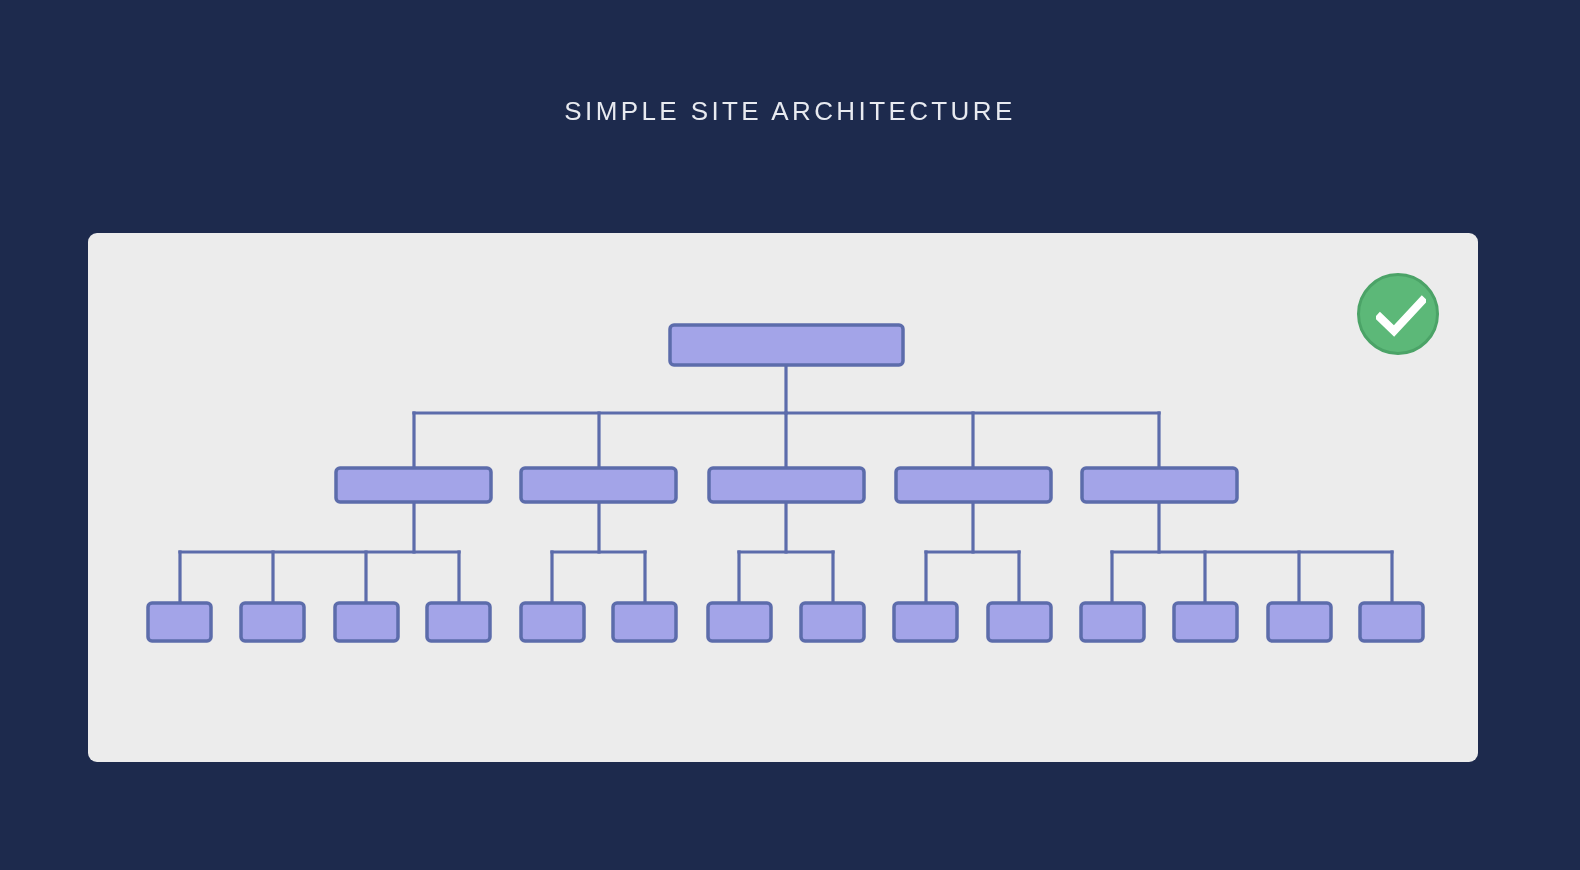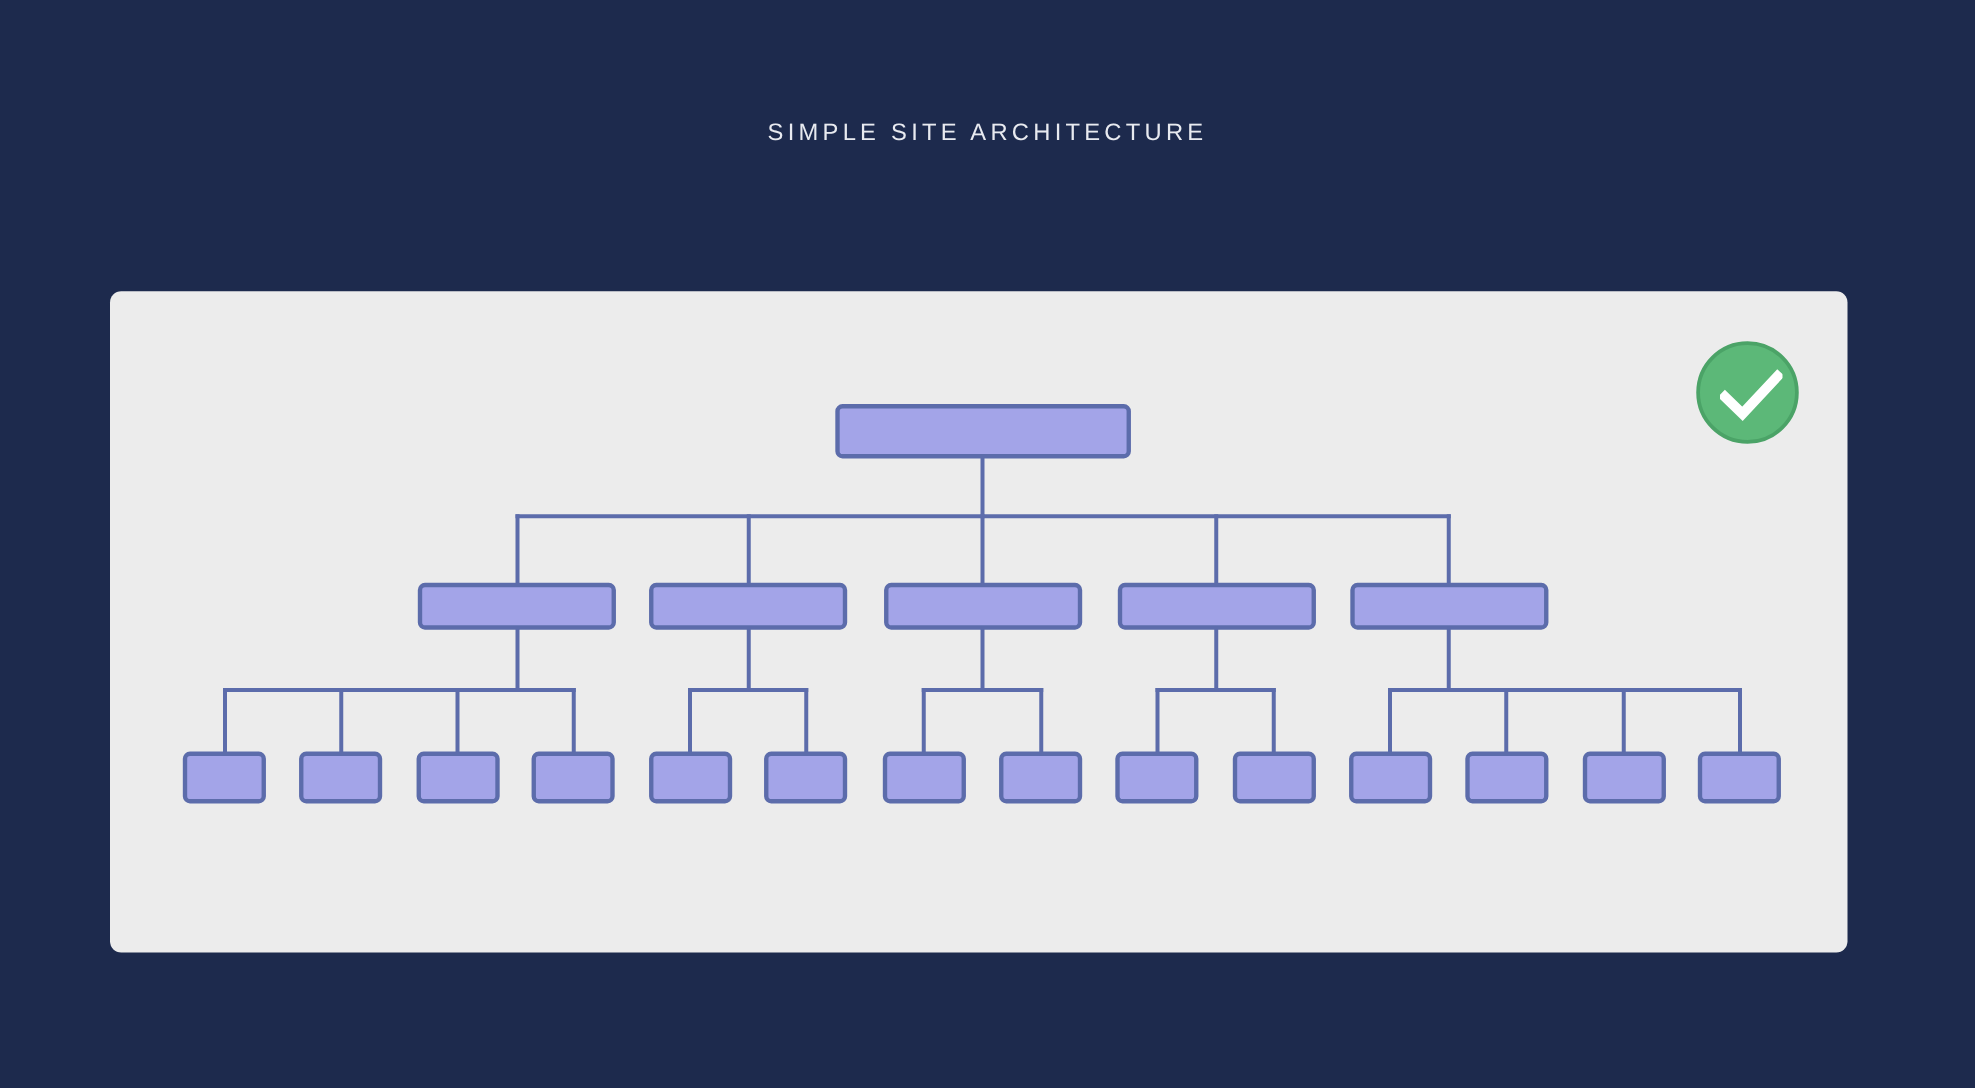--- a/index.html
+++ b/index.html
@@ -19,21 +19,21 @@
     height: 870px;
     background: #1d2a4d;
   }
   .page-title {
     position: absolute;
     left: 0;
     top: 96px;
     width: 1580px;
     text-align: center;
     color: #e8eaf0;
-    font-size: 19px;
+    font-size: 26px;
     letter-spacing: 3.4px;
     font-weight: 400;
     text-transform: uppercase;
     font-family: "Liberation Sans", sans-serif;
     white-space: nowrap;
   }
   .diagram-card {
     position: absolute;
     left: 88px;
     top: 233px;

